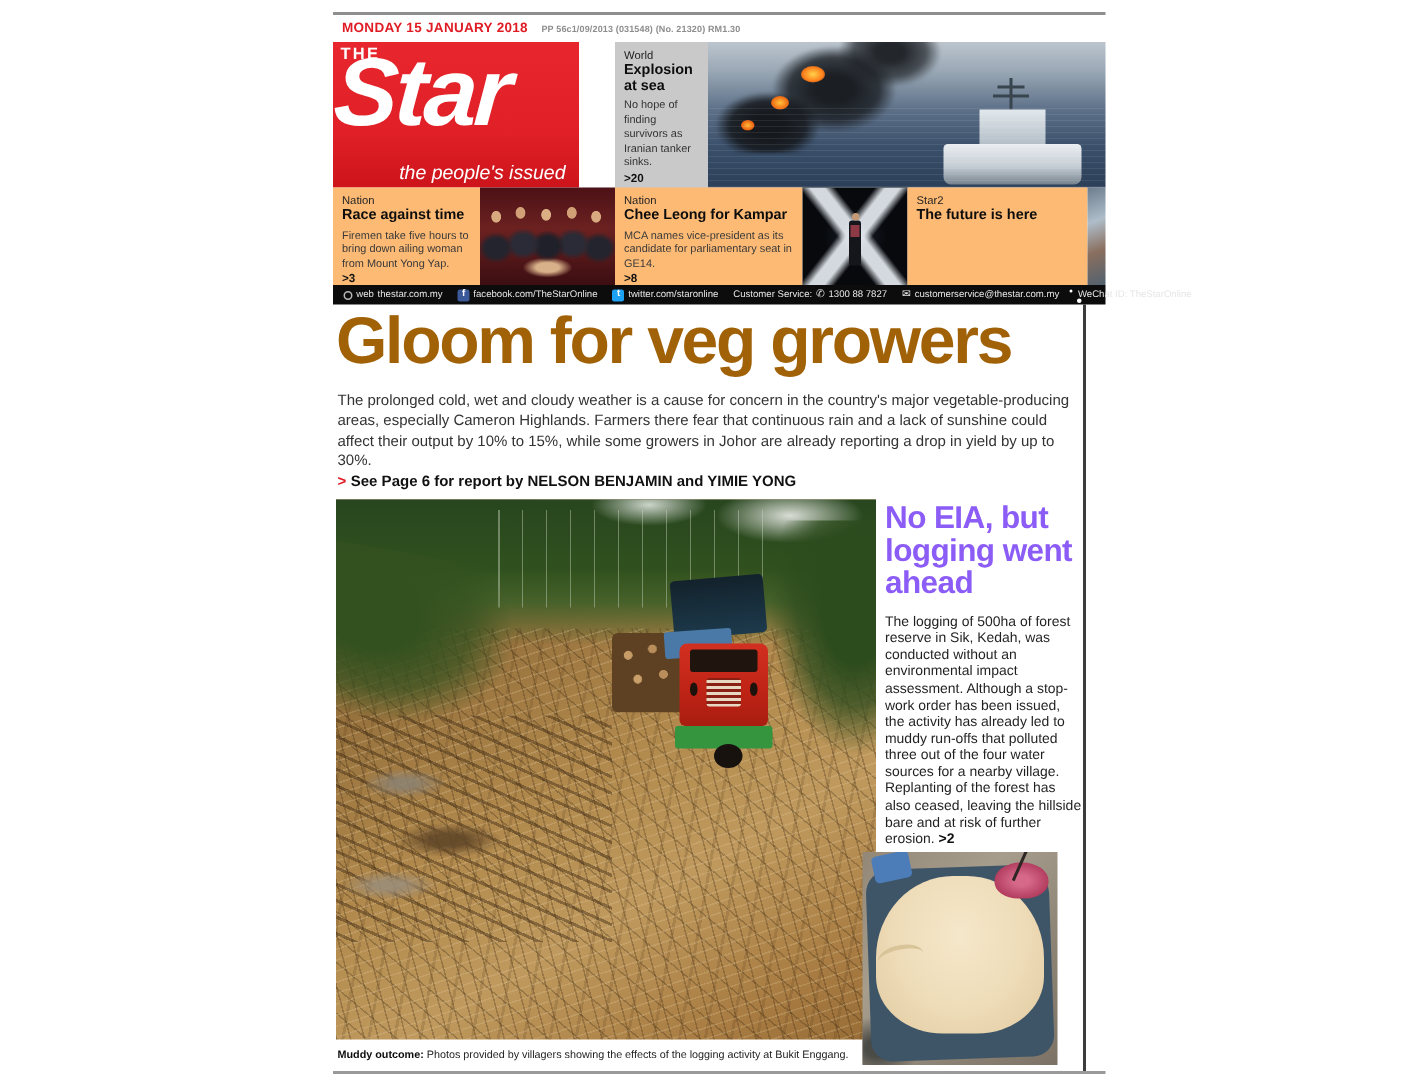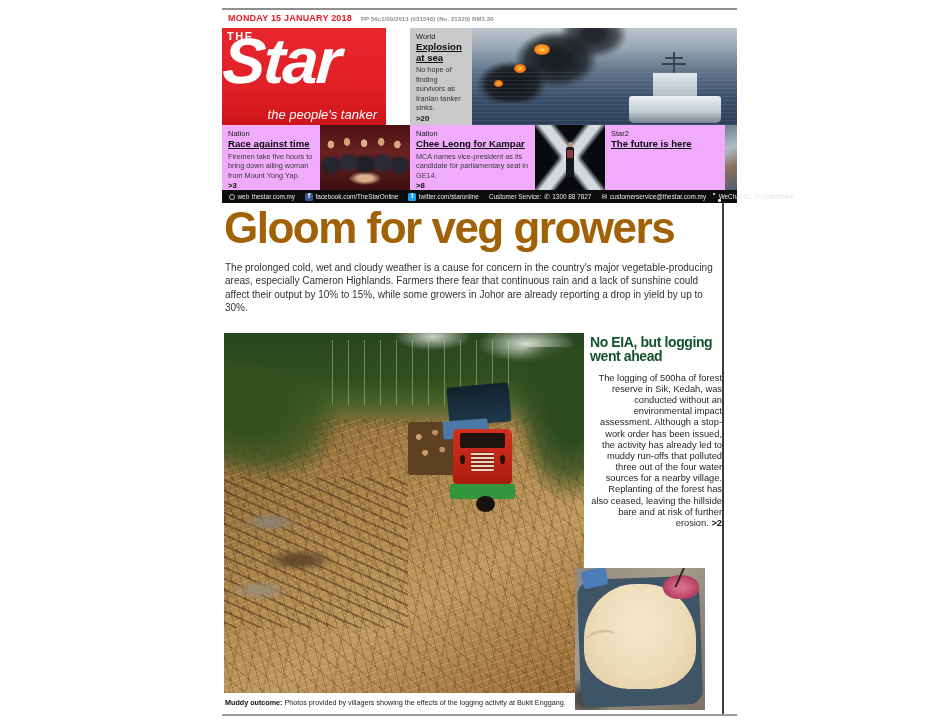--- a/index.html
+++ b/index.html
@@ -21,23 +21,23 @@
   
   .mast-row { position:absolute; left:0; top:20px; width:515px; height:97px; }
   .masthead { position:absolute; left:0; top:0; width:164px; height:97px; overflow:hidden;
     background:linear-gradient(180deg,#e7262d 0%, #e01f26 64%, #cd141b 100%); }
   .mast-the { position:absolute; left:5px; top:2px; color:#fff; font-weight:bold; font-size:11px; letter-spacing:1.5px; }
   .mast-title { position:absolute; left:1px; top:-2px; color:#fff; font-style:italic; font-weight:bold;
     font-size:64px; line-height:1.1; transform:skewX(-4deg); letter-spacing:-2px; }
   .mast-tagline { position:absolute; right:9px; bottom:3px; color:#fff; font-style:italic; font-size:13px; }
 
   
-  .promo { background:#f0abfc; padding:4px 6px; overflow:hidden; }
+  .promo { background:#fdba74; padding:4px 6px; overflow:hidden; }
   .kicker { font-size:7.5px; color:#222; margin:0 0 1px; }
-  .promo-head { font-size:9.6px; font-weight:bold; color:#0d0d0d; margin:0 0 2px; line-height:1.1;text-decoration:underline; }
+  .promo-head { font-size:9.6px; font-weight:bold; color:#0d0d0d; margin:0 0 2px; line-height:1.1; }
   .promo-body { font-size:7.3px; color:#3a3a3a; line-height:1.3; margin:0; }
   .pref { font-weight:bold; font-size:7.8px; color:#111; display:block; margin-top:1px; }
   .promo-world { position:absolute; left:188px; top:0; width:62px; height:118px; background:#c9c9c9; }
   .promo-world .promo-body { color:#333; }
 
   
   .photo-explosion { position:absolute; left:250px; top:0; width:265px; height:97px; overflow:hidden;
     background:linear-gradient(180deg,#bcc5ce 0%, #9aa8b5 20%, #5e7189 46%, #3a4f6a 72%, #2b3f58 100%); }
   .photo-explosion::after { content:""; position:absolute; left:0; top:45%; width:100%; height:55%;
     background:repeating-linear-gradient(0deg, rgba(255,255,255,.08) 0 1px, transparent 1px 4px); }
@@ -153,22 +153,22 @@
   .truck-windshield { position:absolute; left:12%; top:8%; width:76%; height:26%; background:#20140f; border-radius:2px; }
   .truck-grille { position:absolute; left:30%; top:42%; width:40%; height:34%; border-radius:2px;
     background:repeating-linear-gradient(0deg, #e8d8c2 0 2px, #8a2014 2px 4px); }
   .truck-light1, .truck-light2 { position:absolute; top:48%; width:9%; height:16%; border-radius:50%; background:#1d120c; }
   .truck-light1 { left:12%; } .truck-light2 { right:12%; }
   .truck-bumper { position:absolute; left:36%; top:78%; width:54%; height:13%; background:#35953f; border-radius:2px; }
   .truck-wheel { position:absolute; left:58%; top:88%; width:16%; height:14%; background:#17120e; border-radius:50%; }
 
   
   .right-col { position:absolute; left:368px; top:327px; width:132px; }
-  .sec-head { margin:0 0 9px; font-size:14px; line-height:1.03; font-weight:800; letter-spacing:-.4px; color:#14532d; }
-  .sec-body { margin:0; font-size:9.3px; line-height:1.2; color:#1f1f1f;text-align:right; }
+  .sec-head { margin:0 0 9px; font-size:21px; line-height:1.03; font-weight:800; letter-spacing:-.4px; color:#8b5cf6; }
+  .sec-body { margin:0; font-size:9.3px; line-height:1.2; color:#1f1f1f; }
   .sec-ref { font-weight:bold; color:#111; }
 
   
   .inset-photo { position:absolute; left:353px; top:560px; width:130px; height:142px; overflow:hidden;
     background:
       radial-gradient(40px 30px at 8% 92%, #4a4a46 20%, rgba(74,74,70,0) 70%),
       linear-gradient(135deg,#938878 0%, #a79d8d 35%, #8d8375 70%, #7c7366 100%); }
   .tank-rim { position:absolute; left:3%; top:7%; width:94%; height:90%; background:#3e5568; border-radius:16px 20px 14px 14px; transform:rotate(-2deg); }
   .tank-water { position:absolute; left:7%; top:11%; width:86%; height:74%;
     background:radial-gradient(ellipse at 50% 38%, #f5e7ca 0%, #eedcb8 55%, #e0c99f 100%);
@@ -192,21 +192,21 @@
 
   <div class="dateline">
     <span class="date-text">MONDAY 15 JANUARY 2018</span>
     <span class="imprint">PP 56c1/09/2013 (031548) (No. 21320) RM1.30</span>
   </div>
 
   <div class="mast-row">
     <div class="masthead">
       <span class="mast-the">THE</span>
       <div class="mast-title">Star</div>
-      <div class="mast-tagline">the people's tanker</div>
+      <div class="mast-tagline">the people's issued</div>
     </div>
 
     <div class="promo promo-world">
       <p class="kicker">World</p>
       <h3 class="promo-head">Explosion at sea</h3>
       <p class="promo-body">No hope of finding survivors as Iranian tanker sinks.</p>
       <span class="pref">&gt;20</span>
     </div>
 
     <div class="photo-explosion">
@@ -274,20 +274,23 @@
     </span>
     <span class="ib-item">
       <span class="icon-wc"></span>
       <span>WeChat ID: TheStarOnline</span>
     </span>
   </div>
 
   <h1 class="headline">Gloom for veg growers</h1>
   <div class="lead-block">
     <p class="standfirst">The prolonged cold, wet and cloudy weather is a cause for concern in the country's major vegetable-producing areas, especially Cameron Highlands. Farmers there fear that continuous rain and a lack of sunshine could affect their output by 10% to 15%, while some growers in Johor are already reporting a drop in yield by up to 30%.</p>
+    <p class="pointer-line">
+      <span class="gt">&gt;</span><span>See Page 6 for report by NELSON BENJAMIN and YIMIE YONG</span>
+    </p>
   </div>
 
   <div class="main-photo">
     <div class="trunks"></div>
     <div class="trees-left"></div>
     <div class="trees-right"></div>
     <div class="debris"></div>
     <div class="truck">
       <div class="truck-canopy"></div>
       <div class="truck-logs"></div>

